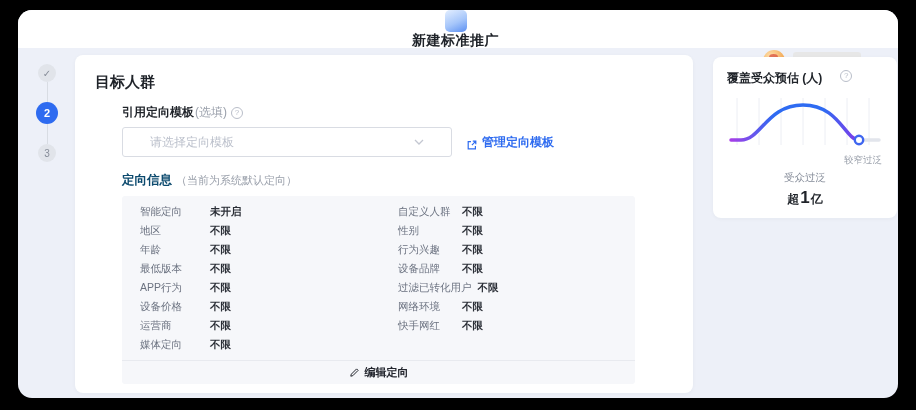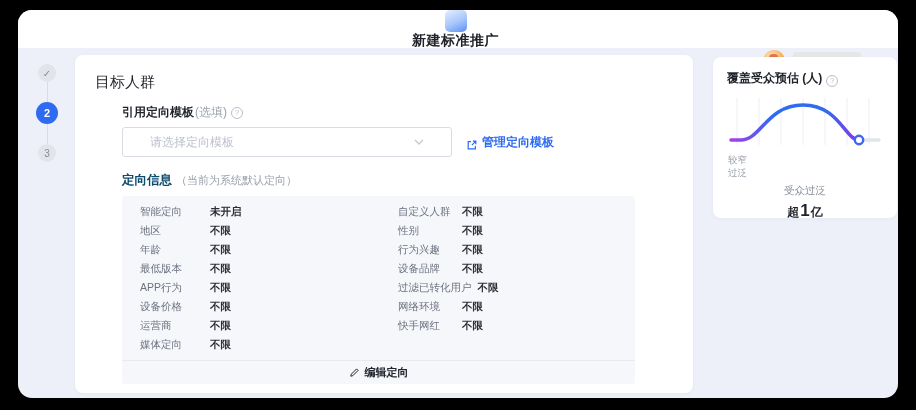--- a/index.html
+++ b/index.html
@@ -55,21 +55,21 @@
   .step.active {
     width:22px; height:22px; background:#2e6bf0; color:#fff; font-size:11px; font-weight:bold;
   }
   .step-line { width:1px; height:20px; background:#d8dce3; }
   
   .main-card {
     position:absolute; left:57px; top:7px; width:618px; height:338px;
     background:#fff; border-radius:8px; padding:18px 20px;
     box-shadow:0 1px 4px rgba(31,41,55,.04);
   }
-  .card-title { font-size:15px; font-weight:normal; color:#1f2329; }
+  .card-title { font-size:15px; font-weight:bold; color:#1f2329; }
   .form { margin-left:27px; }
   .field-label-row { margin-top:12px; display:flex; align-items:center; font-size:12px; }
   .field-label { font-weight:bold; color:#1f2329; }
   .optional { color:#9aa0ab; margin-left:1px; }
   .help-icon {
     width:12px; height:12px; border-radius:50%; border:1px solid #b9bec9; color:#b9bec9;
     font-size:8px; line-height:10px; display:inline-flex; align-items:center; justify-content:center;
     margin-left:4px; cursor:pointer; flex:none;
   }
   .select-row { margin-top:6px; display:flex; align-items:center; }
@@ -101,24 +101,24 @@
   .edit-row {
     height:23px; display:flex; align-items:center; justify-content:center; gap:5px;
     color:#23262e; font-size:11px; font-weight:bold; cursor:pointer;font-family:Liberation Serif, serif;
   }
   
   .estimate-card {
     position:absolute; left:695px; top:9px; width:184px; height:161px;
     background:#fff; border-radius:8px; padding:13px 14px;
     box-shadow:0 1px 4px rgba(31,41,55,.04);
   }
-  .estimate-title-row { display:flex; align-items:flex-end; }
+  .estimate-title-row { display:flex; align-items:flex-start;gap:14px; }
   .estimate-title { font-size:12px; font-weight:bold; color:#1f2329; }
   .chart-wrap { margin-top:8px; }
-  .axis-labels { display:flex; justify-content:flex-end; font-size:9.5px; color:#9aa0ab; margin-top:1px; padding:0 1px;flex-direction:column; }
+  .axis-labels { display:flex; justify-content:flex-end; font-size:9.5px; color:#9aa0ab; margin-top:1px; padding:0 1px; }
   .status-label { text-align:center; font-size:10.5px; color:#858c99; margin-top:4px; }
   .estimate-value { text-align:center; margin-top:3px; color:#1f2329; }
   .estimate-value .prefix, .estimate-value .unit { font-size:12px; font-weight:bold; }
   .estimate-value .number { font-size:17px; font-weight:bold; padding:0 1px; }
 </style>
 </head>
 <body>
 
 <div class="window">
 

